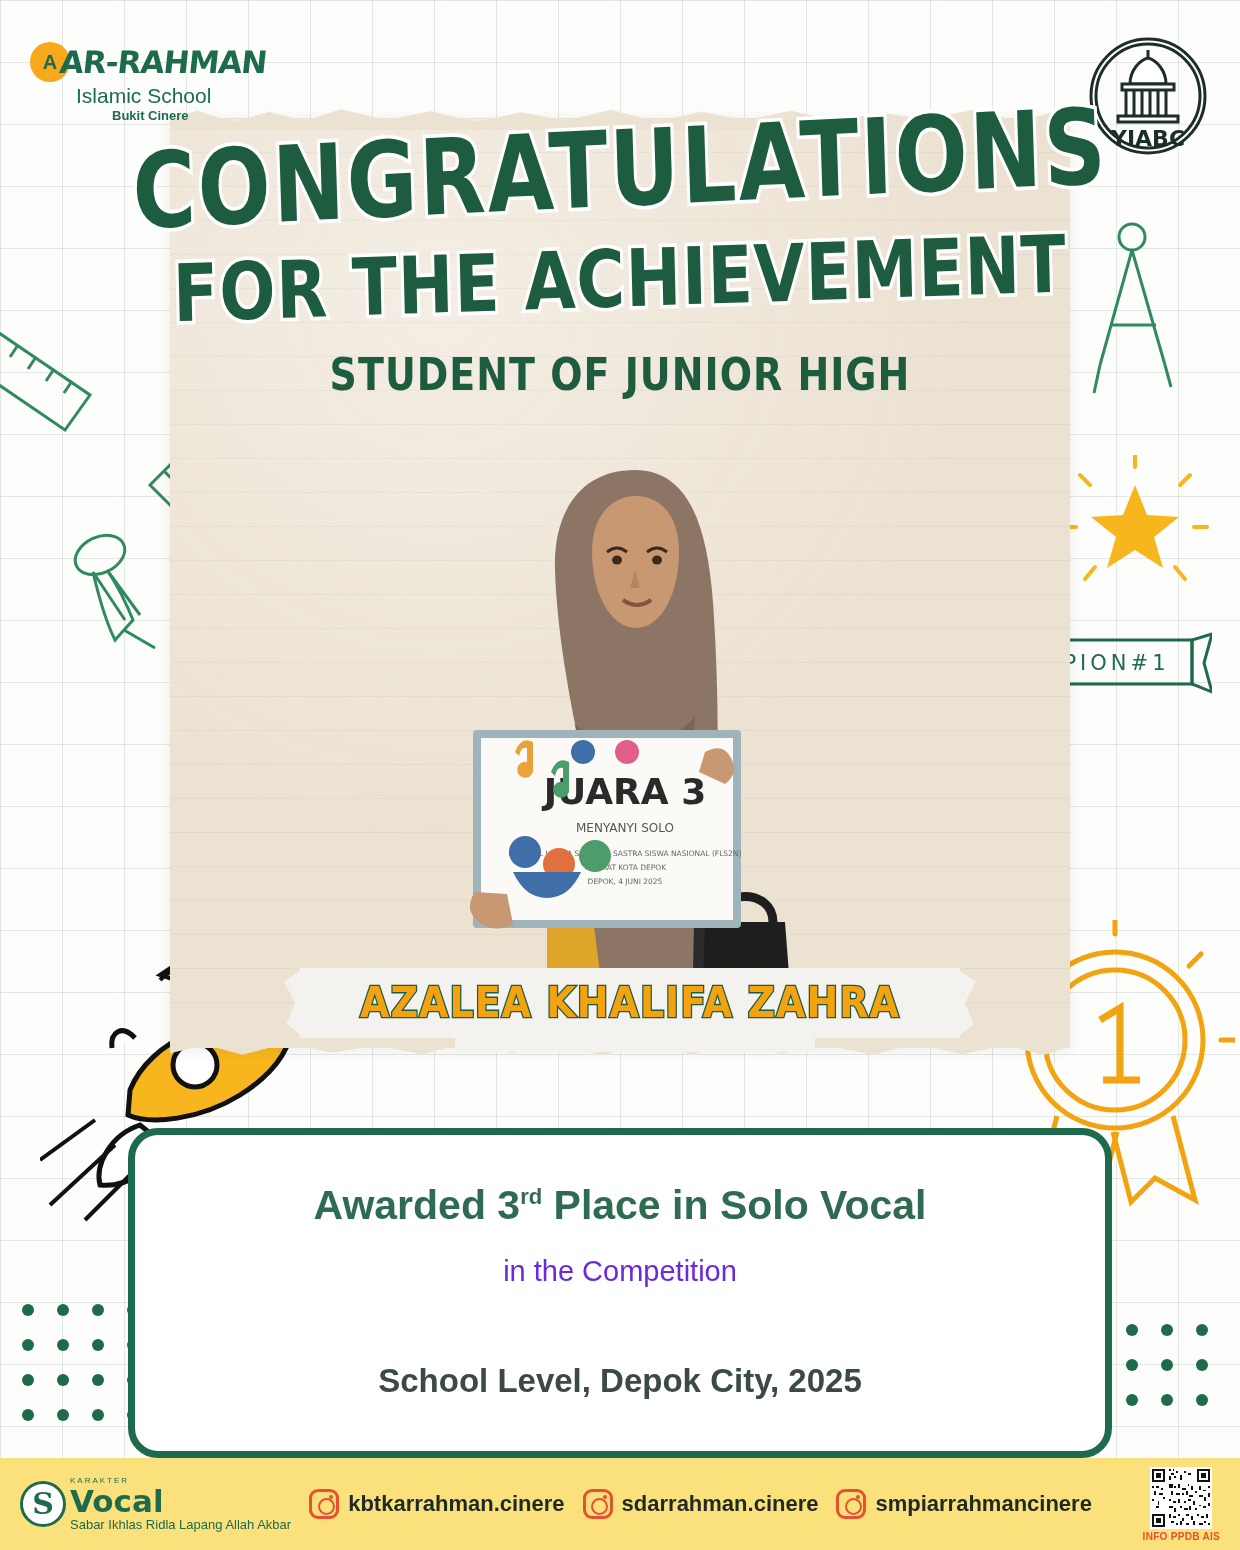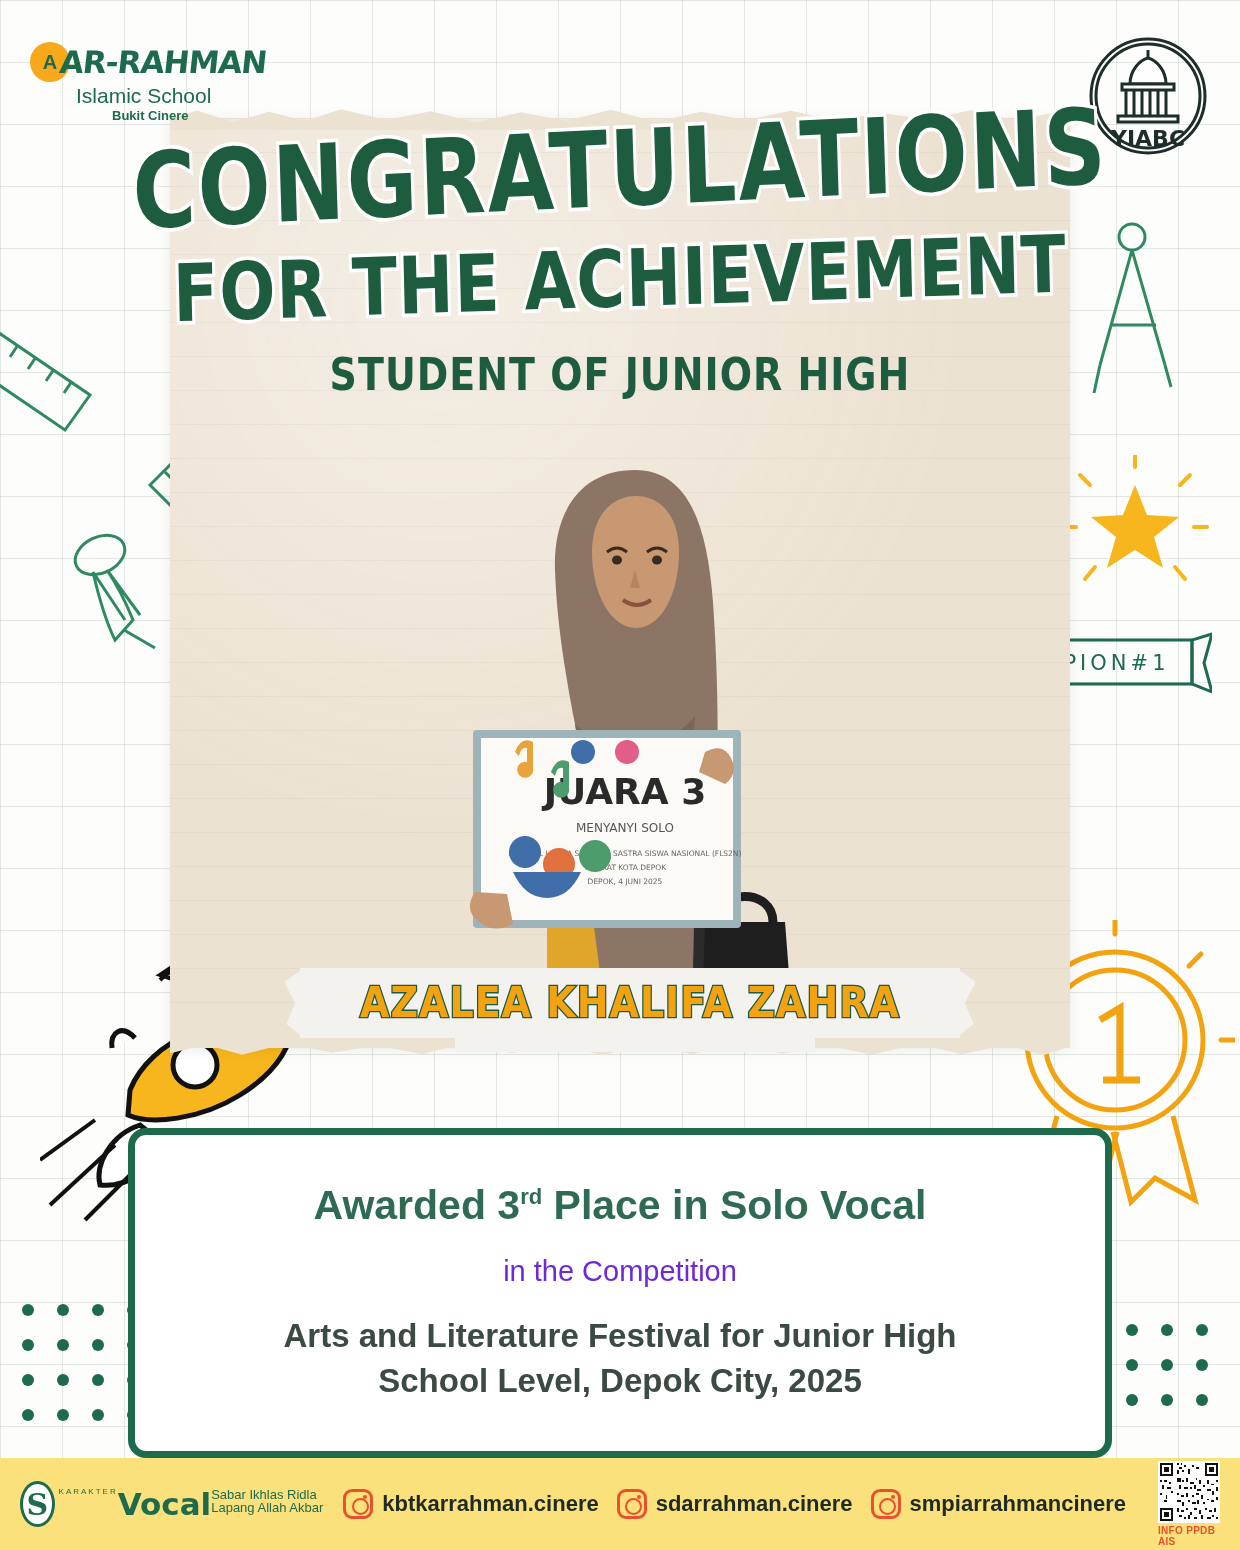--- a/index.html
+++ b/index.html
@@ -140,21 +140,21 @@
     color: #f2a30f;
     -webkit-text-stroke: 2.5px #1d5c3f;
     paint-order: stroke fill;
     transform: scaleY(1.1);
   }
   
   .card {
     position: absolute; left: 128px; top: 1128px;
     width: 984px; height: 330px;
     border: 7px solid #1d6b4c;
-    border-radius: 18px;
+    border-radius: 30px;
     background: #ffffff;
   }
   .card-inner {
     position: absolute; inset: 0;
     display: flex; flex-direction: column;
     align-items: center; justify-content: center;
     gap: 26px;
     padding: 0 40px;
     text-align: center;
   }
@@ -176,21 +176,21 @@
     gap: 18px;
   }
   .salam-logo { display: flex; align-items: center; gap: 4px; }
   .salam-s {
     width: 46px; height: 46px; border-radius: 50%;
     background: #ffffff; border: 3px solid #1d6b4c;
     color: #1d6b4c; font-size: 30px; font-weight: bold;
     display: flex; align-items: center; justify-content: center;
     font-family: "DejaVu Serif", serif;
   }
-  .salam-txt { display:flex; flex-direction: row; line-height: 1.05; }
+  .salam-txt { display:flex; flex-direction: column; line-height: 1.05; }
   .salam-top { font-size: 8px; color:#1d6b4c; letter-spacing:2px; }
   .salam-main { font-size: 31px; font-weight: bold; color:#1d6b4c; font-family:"DejaVu Sans", sans-serif;}
   .salam-bot { font-size: 13px; color:#1d6b4c; }
   .social { display: flex; align-items: center; gap: 9px; }
   .ig-icon {
     width: 30px; height: 30px; border-radius: 9px;
     border: 3px solid #e8512f; position: relative; flex: none;
   }
   .ig-icon::before {
     content:""; position:absolute; left:50%; top:50%;
@@ -406,21 +406,21 @@
 
   <div class="name-band">
     <div class="name-text">AZALEA KHALIFA ZAHRA</div>
   </div>
 
   <div class="card">
     <div class="card-inner">
       <div class="award-line"><span>Awarded 3</span><sup>rd</sup><span> Place in Solo Vocal</span></div>
       <div class="comp-line">in the Competition</div>
       <div class="event-line">
-        <span>Arts and Literature Festival for Junior High</span><br>
+        <br>
         <span>School Level, Depok City, 2025</span>
       </div>
     </div>
   </div>
 
   <div class="footer">
     <div class="salam-logo">
       <div class="salam-s">S</div>
       <div class="salam-txt">
         <div class="salam-top">KARAKTER</div>

